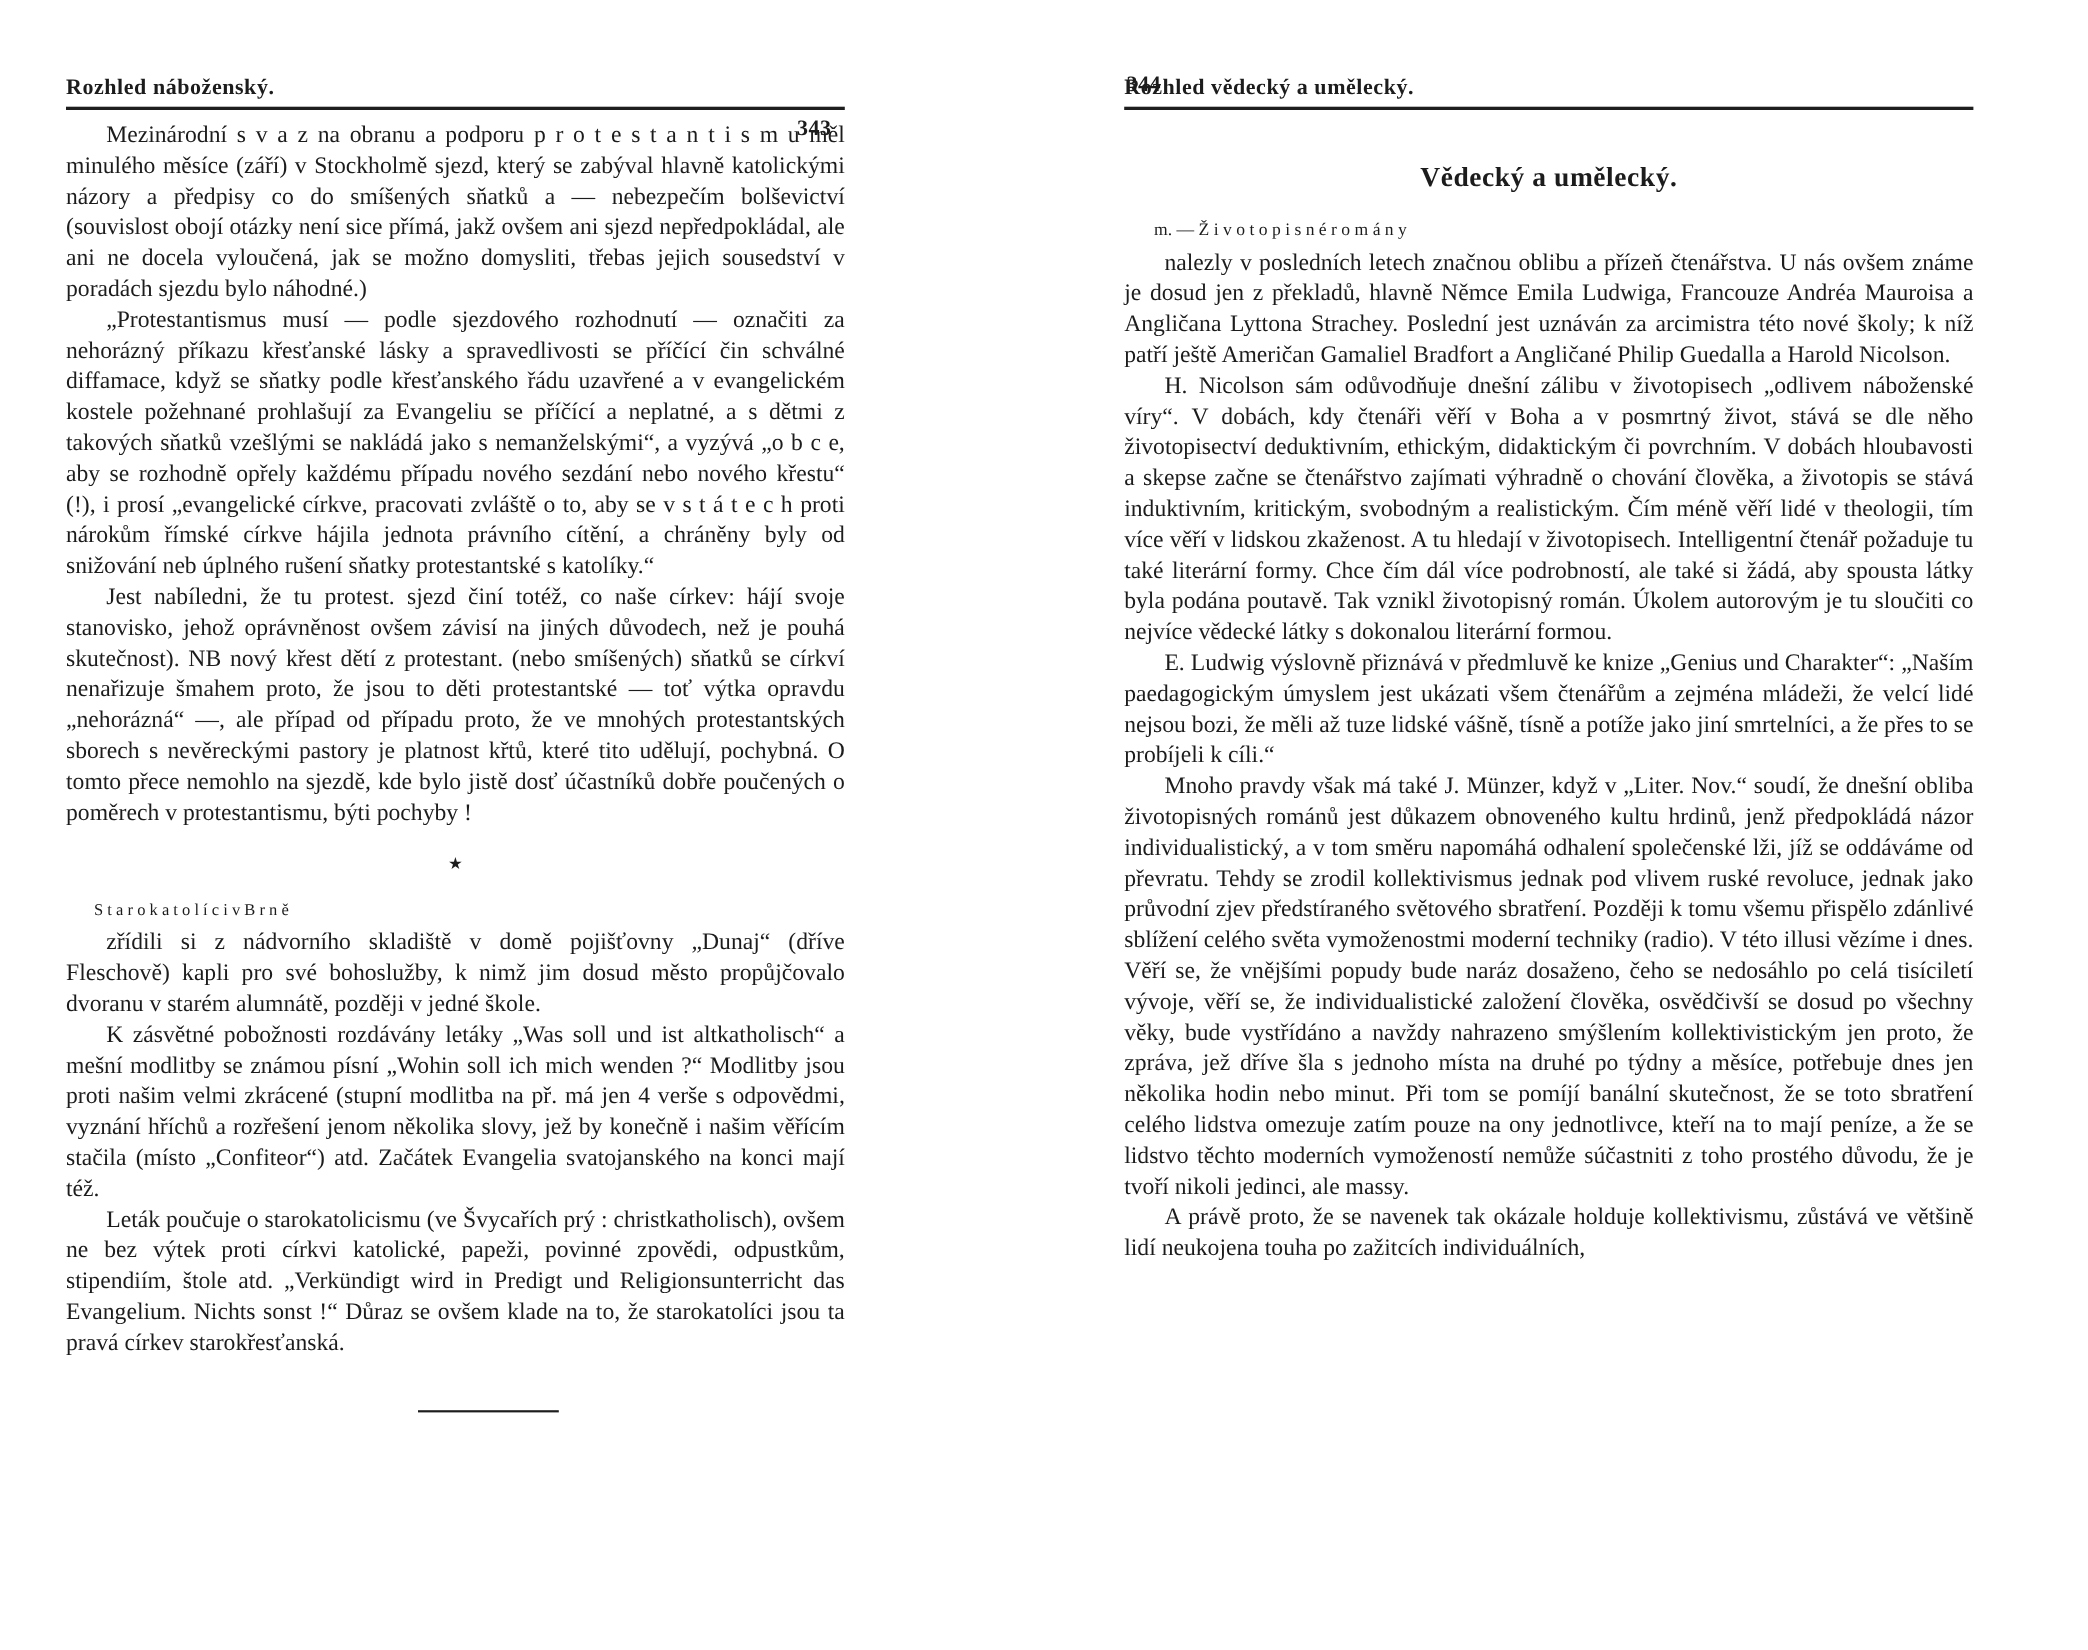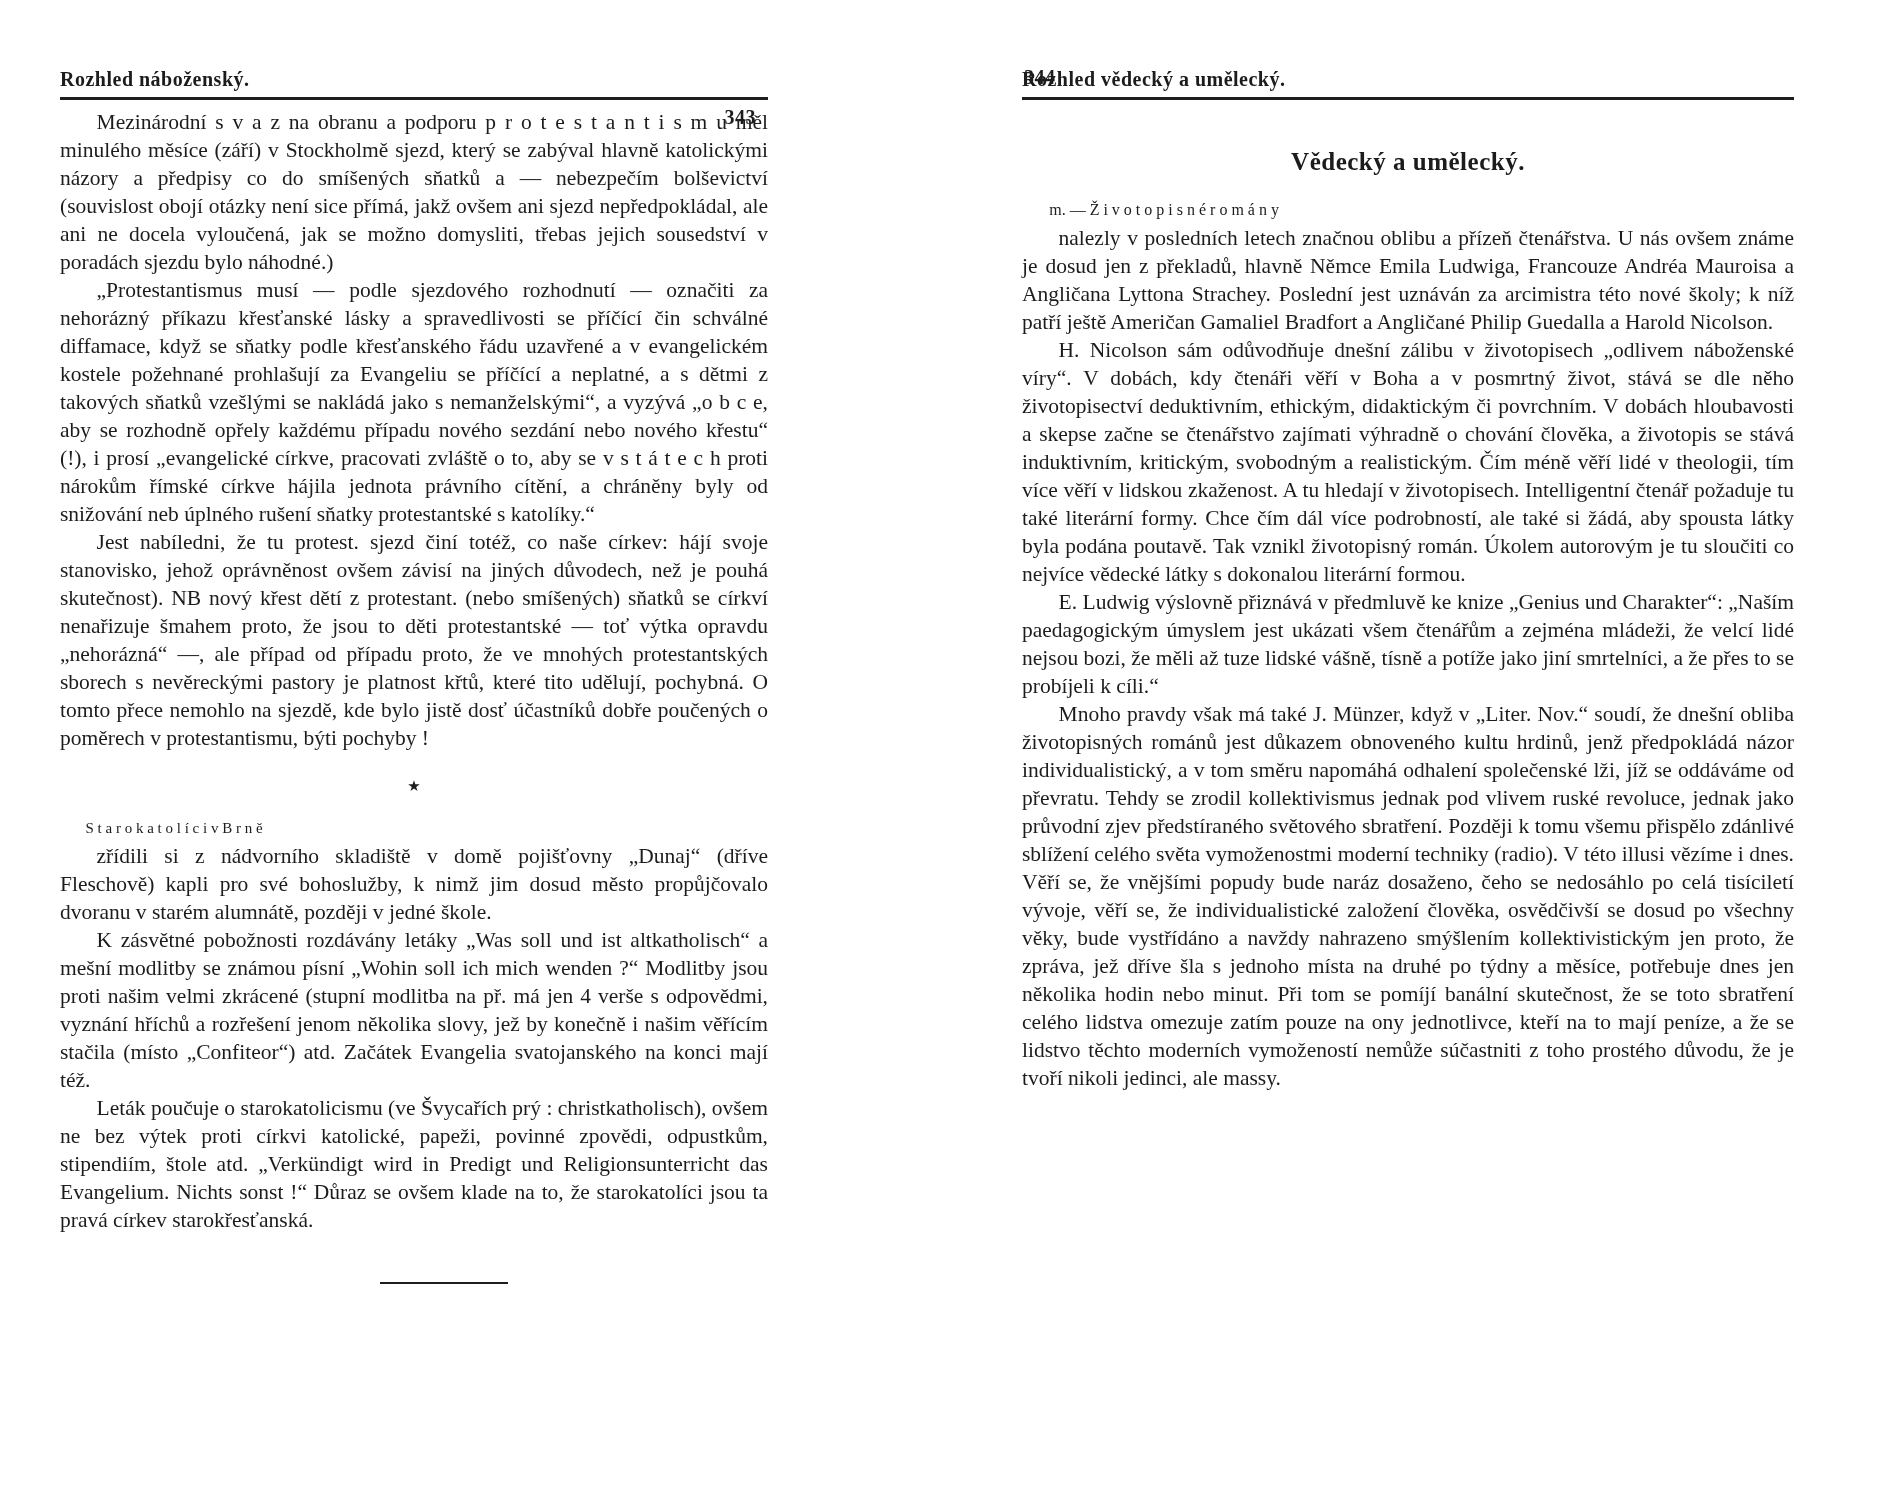--- a/index.html
+++ b/index.html
@@ -125,14 +125,15 @@
   </div>
   <div class="header-rule"></div>
 
   <div class="body-text">
     <h2 class="section-title">Vědecký a umělecký.</h2>
     <p class="byline">m. — Ž i v o t o p i s n é  r o m á n y</p>
     <p>nalezly v posledních letech značnou oblibu a přízeň čtenářstva. U nás ovšem známe je dosud jen z překladů, hlavně Němce Emila Ludwiga, Francouze Andréa Mauroisa a Angličana Lyttona Strachey. Poslední jest uznáván za arcimistra této nové školy; k níž patří ještě Američan Gamaliel Bradfort a Angličané Philip Guedalla a Harold Nicolson.</p>
     <p>H. Nicolson sám odůvodňuje dnešní zálibu v životopisech „odlivem náboženské víry“. V dobách, kdy čtenáři věří v Boha a v posmrtný život, stává se dle něho životopisectví deduktivním, ethickým, didaktickým či povrchním. V dobách hloubavosti a skepse začne se čtenářstvo zajímati výhradně o chování člověka, a životopis se stává induktivním, kritickým, svobodným a realistickým. Čím méně věří lidé v theologii, tím více věří v lidskou zkaženost. A tu hledají v životopisech. Intelligentní čtenář požaduje tu také literární formy. Chce čím dál více podrobností, ale také si žádá, aby spousta látky byla podána poutavě. Tak vznikl životopisný román. Úkolem autorovým je tu sloučiti co nejvíce vědecké látky s dokonalou literární formou.</p>
     <p>E. Ludwig výslovně přiznává v předmluvě ke knize „Genius und Charakter“: „Naším paedagogickým úmyslem jest ukázati všem čtenářům a zejména mládeži, že velcí lidé nejsou bozi, že měli až tuze lidské vášně, tísně a potíže jako jiní smrtelníci, a že přes to se probíjeli k cíli.“</p>
     <p>Mnoho pravdy však má také J. Münzer, když v „Liter. Nov.“ soudí, že dnešní obliba životopisných románů jest důkazem obnoveného kultu hrdinů, jenž předpokládá názor individualistický, a v tom směru napomáhá odhalení společenské lži, jíž se oddáváme od převratu. Tehdy se zrodil kollektivismus jednak pod vlivem ruské revoluce, jednak jako průvodní zjev předstíraného světového sbratření. Později k tomu všemu přispělo zdánlivé sblížení celého světa vymoženostmi moderní techniky (radio). V této illusi vězíme i dnes. Věří se, že vnějšími popudy bude naráz dosaženo, čeho se nedosáhlo po celá tisíciletí vývoje, věří se, že individualistické založení člověka, osvědčivší se dosud po všechny věky, bude vystřídáno a navždy nahrazeno smýšlením kollektivistickým jen proto, že zpráva, jež dříve šla s jednoho místa na druhé po týdny a měsíce, potřebuje dnes jen několika hodin nebo minut. Při tom se pomíjí banální skutečnost, že se toto sbratření celého lidstva omezuje zatím pouze na ony jednotlivce, kteří na to mají peníze, a že se lidstvo těchto moderních vymožeností nemůže súčastniti z toho prostého důvodu, že je tvoří nikoli jedinci, ale massy.</p>
+    <p>A právě proto, že se navenek tak okázale holduje kollektivismu, zůstává ve většině lidí neukojena touha po zažitcích individuálních,</p>
   </div>
 </div>
 
 </body></html>

